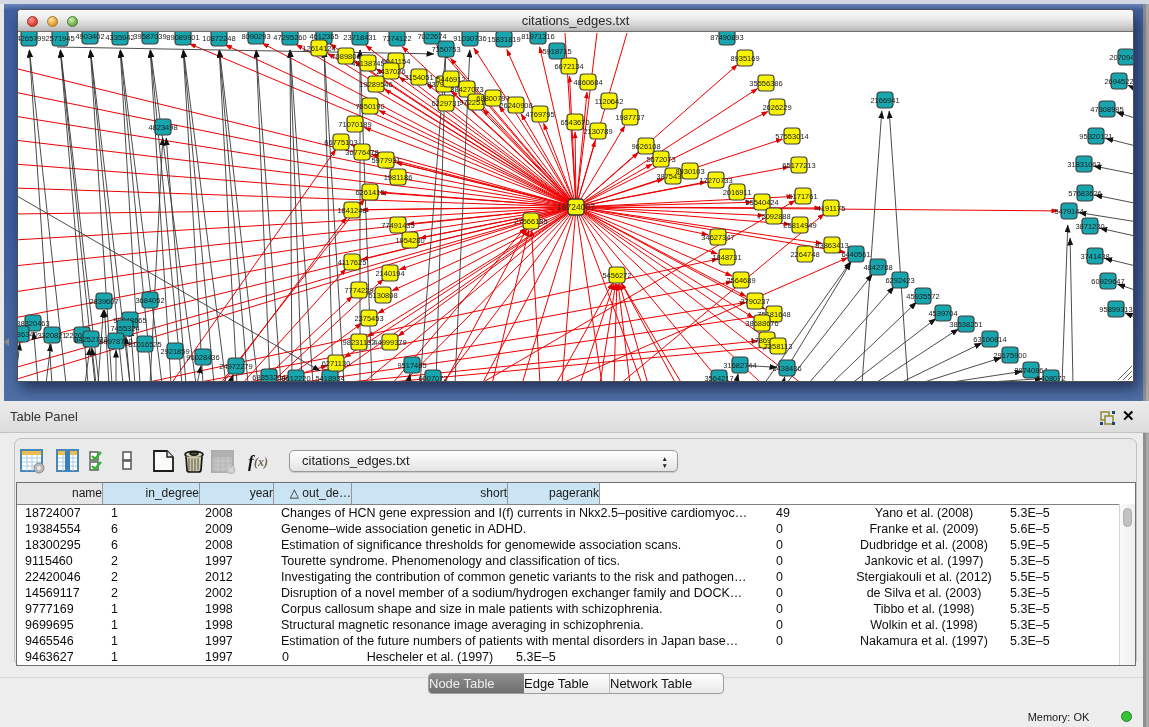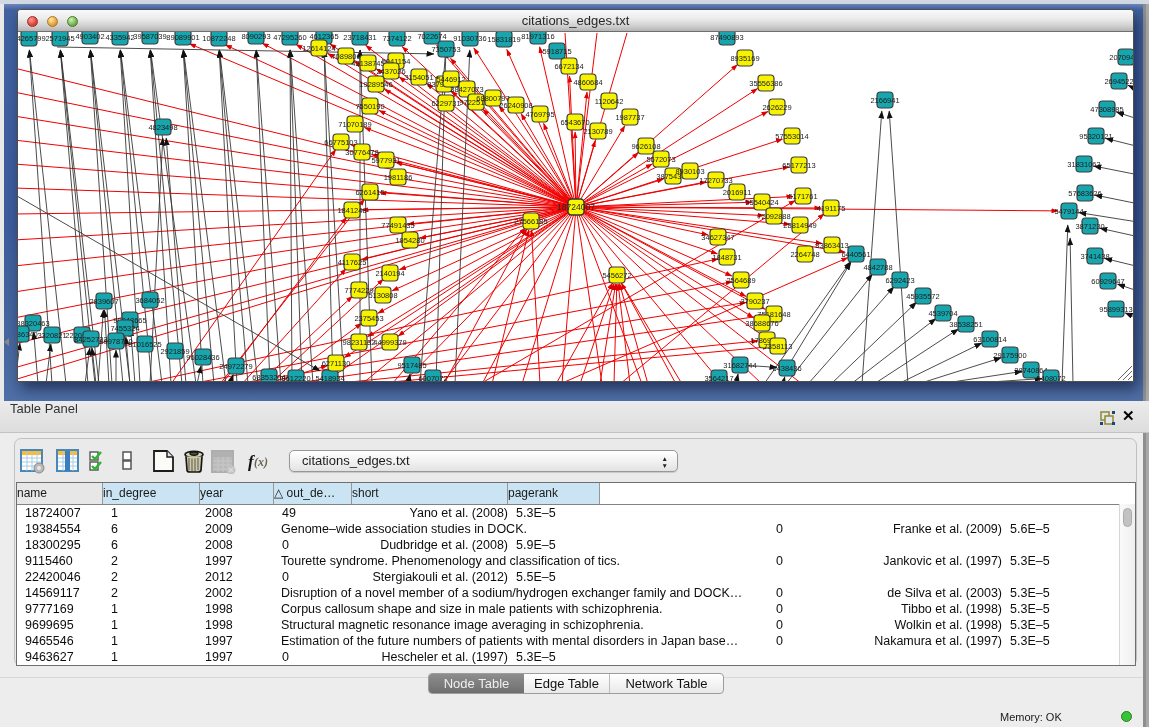--- a/index.html
+++ b/index.html
@@ -22,62 +22,62 @@
  background:linear-gradient(180deg,#f9f9f9 0,#ececec 40%,#d0d0d0 75%,#b4b4b4 100%);
  border-bottom:1px solid #6e6e6e;border-radius:3px 3px 0 0}
 #title{text-align:center;font-size:13px;color:#282828;line-height:21px}
 .light{position:absolute;top:6px;width:11px;height:11px;border-radius:50%}
 #lr{left:9px;background:radial-gradient(circle at 35% 30%,#ff9d96,#e0443a 60%,#b33229);border:.5px solid #9f2e24}
 #ly{left:29px;background:radial-gradient(circle at 35% 30%,#ffe9a8,#e8a33d 60%,#c07e1e);border:.5px solid #a87a1c}
 #lg{left:49px;background:radial-gradient(circle at 35% 30%,#d2f3b2,#77b354 60%,#4e8a33);border:.5px solid #477d2b}
 
 #phdr{left:0;top:401px;width:1149px;height:32px;
  background:linear-gradient(180deg,#ebebeb,#dddddd);border-bottom:1px solid #c3c3c3}
-#phdr span{position:absolute;left:10px;top:0;font-size:13px;color:#333}
+#phdr span{position:absolute;left:10px;top:8px;font-size:13px;color:#333}
 #pclose{position:absolute;left:1122px;top:6px;font-size:15px;font-weight:bold;color:#000}
 #pbg{left:0;top:434px;width:1143px;height:293px;background:#ededed}
 #container{left:14px;top:438px;width:1123px;height:228px;background:#eaeaea;
  border:1px solid #c0c0c0;border-radius:7px}
 
 #dd{left:289px;top:450px;width:389px;height:22px;border:1px solid #989898;
  border-radius:5px;background:linear-gradient(180deg,#ffffff,#ececec 70%,#e2e2e2);
  font-size:13px;color:#1d1d1d;line-height:20px;padding-left:12px;
  box-shadow:0 1px 1px rgba(0,0,0,.15)}
 #dd .ud{position:absolute;right:9px;top:3.5px;font-size:6.5px;line-height:7px;color:#222;letter-spacing:0}
 
 #tbl{left:16px;top:482px;width:1120px;height:184px;background:#fff;
  border:1px solid #6f6f6f;font-size:12.5px;color:#0d0d0d}
 #thead{display:flex;height:22px;border-bottom:1px solid #828282}
-#thead div{border-right:1px solid #979797;text-align:left;line-height:21px;
+#thead div{border-right:1px solid #979797;text-align:right;line-height:21px;
  font-size:12px;color:#1a1a1a;background:#cbe4f3;overflow:hidden;white-space:nowrap}
 #thead div.hn{background:#e7e7e7}
 #thead div:last-child{background:#fff;border-right:none}
 .tr{display:flex;height:16px;line-height:16px;white-space:nowrap}
 .tr div{overflow:hidden}
 .c0{width:86px;padding-left:8px}
 .c1{width:97px;padding-left:8px}
 .c2{width:74px;padding-left:5px}
 .c3{width:494px;padding-left:7px}
 .c4{width:78px;padding-left:8px}
-.c5{width:156px;text-align:right}
+.c5{width:156px;text-align:center}
 .c6{width:92px;padding-left:8px}
 
 #sbar{left:1119px;top:504px;width:16px;height:161px;border-left:1px solid #d5d5d5;
  background:linear-gradient(90deg,#fafafa,#efefef)}
 #sthumb{position:absolute;left:3px;top:4px;width:9px;height:19px;border-radius:5px;
  background:#c2c2c2;border:1px solid #ababab}
 
 #tabline{left:0;top:677px;width:1143px;height:1px;background:#d8d8d8}
 #tabs{left:428px;top:673px;width:296px;height:21px;border:1px solid #9d9d9d;
- border-radius:4px;display:flex;font-size:13px;line-height:19px;text-align:center;
+ border-radius:4px;display:flex;font-size:13px;line-height:19px;
  background:linear-gradient(180deg,#ffffff,#e9e9e9);overflow:hidden}
 #tabs .seg1{width:95px;background:linear-gradient(180deg,#8d8d8d,#6f6f6f);color:#efefef}
 #tabs .seg2{width:86px;color:#111;border-right:1px solid #bdbdbd}
 #tabs .seg3{width:113px;color:#111}
-#mem{left:1000px;top:711px;width:117px;text-align:left;font-size:11px;color:#1a1a1a}
+#mem{left:1000px;top:711px;width:117px;text-align:center;font-size:11px;color:#1a1a1a}
 #memdot{left:1121px;top:711px;width:11px;height:11px;border-radius:50%;
  background:#35c535;border:1px solid #2b7c2b}
 </style></head><body>
 <div id="stage">
  <div class="abs" id="menustrip"></div>
  <div class="abs" id="canvas"></div>
  <div class="abs" id="leftstrip"></div>
  <div class="abs" id="rightstrip"></div>
  <div class="abs" id="rightstrip2"></div>
  <div class="abs" id="leftarrow"></div>
@@ -655,54 +655,57 @@
      <div style="width:74px">year</div>
      <div style="width:78px">△ out_de…</div>
      <div style="width:156px">short</div>
      <div style="width:92px">pagerank</div>
      <div style="flex:1"></div>
    </div>
    <div class="tr">
         <div class="c0">18724007</div>
         <div class="c1">1</div>
         <div class="c2">2008</div>
+        <div class="c3">Changes of HCN gene expression and I(f) currents in Nkx2.5–positive cardiomyoc…</div>
         <div class="c4">49</div>
         <div class="c5">Yano et al. (2008)</div>
         <div class="c6">5.3E–5</div>
       </div>
       <div class="tr">
         <div class="c0">19384554</div>
         <div class="c1">6</div>
         <div class="c2">2009</div>
-        <div class="c3">Genome–wide association studies in DOCK.</div>
+        <div class="c3">Genome–wide association genetic in ADHD.</div>
         <div class="c4">0</div>
         <div class="c5">Franke et al. (2009)</div>
         <div class="c6">5.6E–5</div>
       </div>
       <div class="tr">
         <div class="c0">18300295</div>
         <div class="c1">6</div>
         <div class="c2">2008</div>
+        <div class="c3">Estimation of significance thresholds for genomewide association scans.</div>
         <div class="c4">0</div>
         <div class="c5">Dudbridge et al. (2008)</div>
         <div class="c6">5.9E–5</div>
       </div>
       <div class="tr">
         <div class="c0">9115460</div>
         <div class="c1">2</div>
         <div class="c2">1997</div>
         <div class="c3">Tourette syndrome. Phenomenology and classification of tics.</div>
         <div class="c4">0</div>
         <div class="c5">Jankovic et al. (1997)</div>
         <div class="c6">5.3E–5</div>
       </div>
       <div class="tr">
         <div class="c0">22420046</div>
         <div class="c1">2</div>
         <div class="c2">2012</div>
+        <div class="c3">Investigating the contribution of common genetic variants to the risk and pathogen…</div>
         <div class="c4">0</div>
         <div class="c5">Stergiakouli et al. (2012)</div>
         <div class="c6">5.5E–5</div>
       </div>
       <div class="tr">
         <div class="c0">14569117</div>
         <div class="c1">2</div>
         <div class="c2">2002</div>
         <div class="c3">Disruption of a novel member of a sodium/hydrogen exchanger family and DOCK…</div>
         <div class="c4">0</div>

